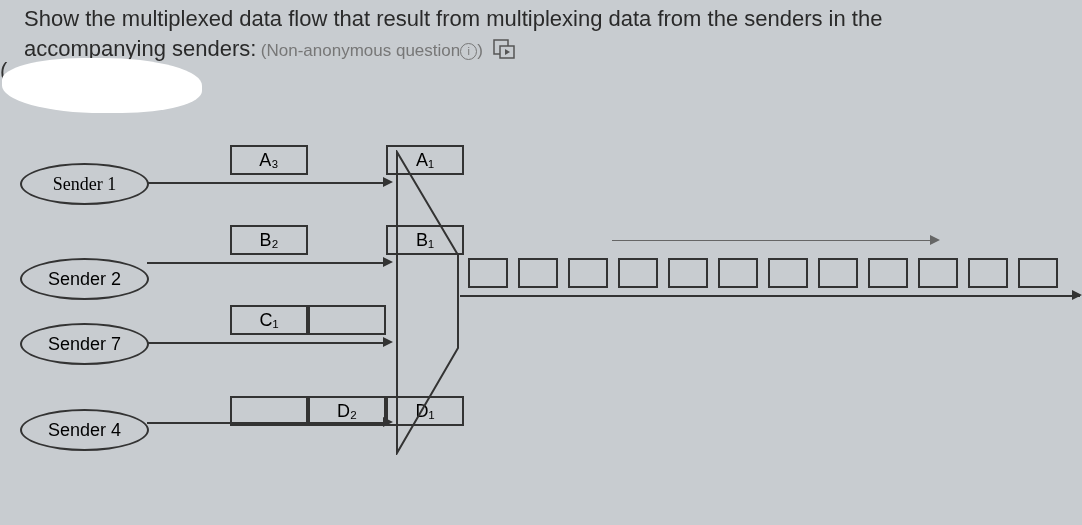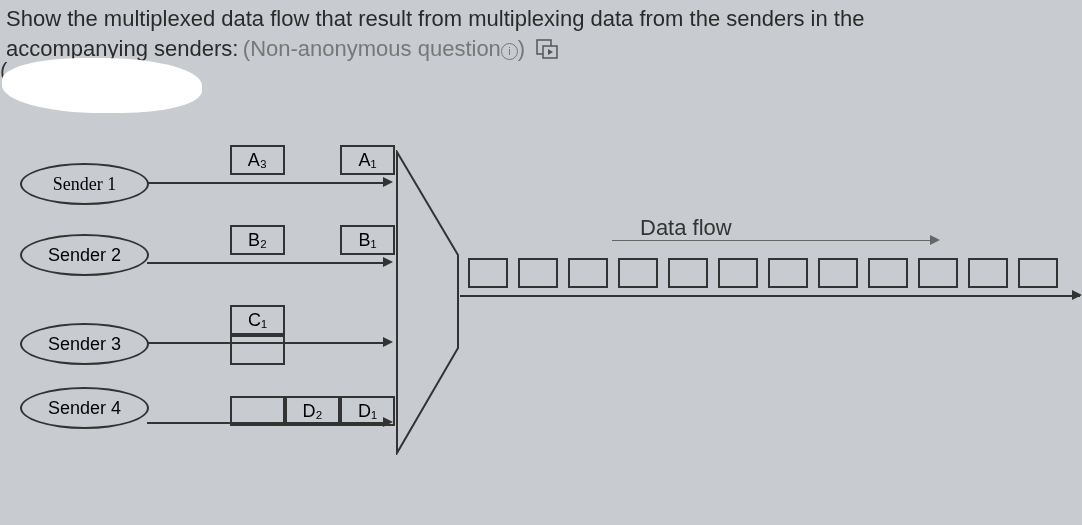--- a/index.html
+++ b/index.html
@@ -6,30 +6,30 @@
     margin: 0;
     padding: 0;
     width: 1082px;
     height: 525px;
     background: #c8ccd0;
     font-family: Arial, sans-serif;
     position: relative;
     overflow: hidden;
   }
   .question-area {
-    padding: 4px 6px;
+    padding: 4px 24px;
     background: #c8ccd0;
   }
   .question-text {
     font-size: 22px;
     color: #2a2a2a;
     line-height: 1.35;
   }
   .hint {
-    font-size: 22px;
+    font-size: 17px;
     color: #777;
   }
   .info-icon {
     display: inline-block;
     width: 15px;
     height: 15px;
     border: 1.5px solid #777;
     border-radius: 50%;
     font-size: 11px;
     line-height: 15px;
@@ -90,21 +90,21 @@
     border-top: 5px solid transparent;
     border-bottom: 5px solid transparent;
     border-left: 10px solid #333;
   }
   .packet-row {
     position: absolute;
     left: 230px;
     display: flex;
   }
   .packet {
-    width: 55px;
+    width: 78px;
     height: 30px;
     border: 2px solid #333;
     box-sizing: border-box;
     display: flex;
     align-items: center;
     justify-content: center;
     font-size: 18px;
   }
   .mux-body {
     position: absolute;
@@ -183,43 +183,43 @@
     <span>Sender 1</span>
   </div>
   <div class="sender-line" style="top:52px; left:147px; width:240px;"></div>
   <div class="sender-arrow-head" style="top:47px; left:383px;"></div>
   <div class="packet-row" style="top:15px;">
     <div class="packet">A₃</div>
     <div class="packet" style="border:none;"></div>
     <div class="packet">A₁</div>
   </div>
 
-  <div class="sender" style="top:104px;">
+  <div class="sender" style="top:128px;">
     <span>Sender 2</span>
   </div>
   <div class="sender-line" style="top:132px; left:147px; width:240px;"></div>
   <div class="sender-arrow-head" style="top:127px; left:383px;"></div>
   <div class="packet-row" style="top:95px;">
     <div class="packet">B₂</div>
     <div class="packet" style="border:none;"></div>
     <div class="packet">B₁</div>
   </div>
 
   <div class="sender" style="top:193px;">
-    <span>Sender 3</span>
+    <span>Sender 7</span>
   </div>
   <div class="sender-line" style="top:212px; left:147px; width:240px;"></div>
   <div class="sender-arrow-head" style="top:207px; left:383px;"></div>
-  <div class="packet-row" style="top:175px;flex-direction:column;">
+  <div class="packet-row" style="top:175px;">
     <div class="packet">C₁</div>
     <div class="packet"></div>
     <div class="packet" style="border:none;"></div>
   </div>
 
-  <div class="sender" style="top:257px;text-align:center;">
+  <div class="sender" style="top:279px;text-align:center;">
     <span>Sender 4</span>
   </div>
   <div class="sender-line" style="top:292px; left:147px; width:240px;"></div>
   <div class="sender-arrow-head" style="top:287px; left:383px;"></div>
   <div class="packet-row" style="top:266px;">
     <div class="packet"></div>
     <div class="packet">D₂</div>
     <div class="packet">D₁</div>
   </div>
 
@@ -238,17 +238,16 @@
     <div class="output-packet"></div>
     <div class="output-packet"></div>
     <div class="output-packet"></div>
     <div class="output-packet"></div>
     <div class="output-packet"></div>
     <div class="output-packet"></div>
     <div class="output-packet"></div>
     <div class="output-packet"></div>
   </div>
 
-  <div class="dataflow-label">Data flow</div>
   <div class="dataflow-arrow"></div>
   <div class="dataflow-arrow-head"></div>
 
 </div>
 
 </body></html>

